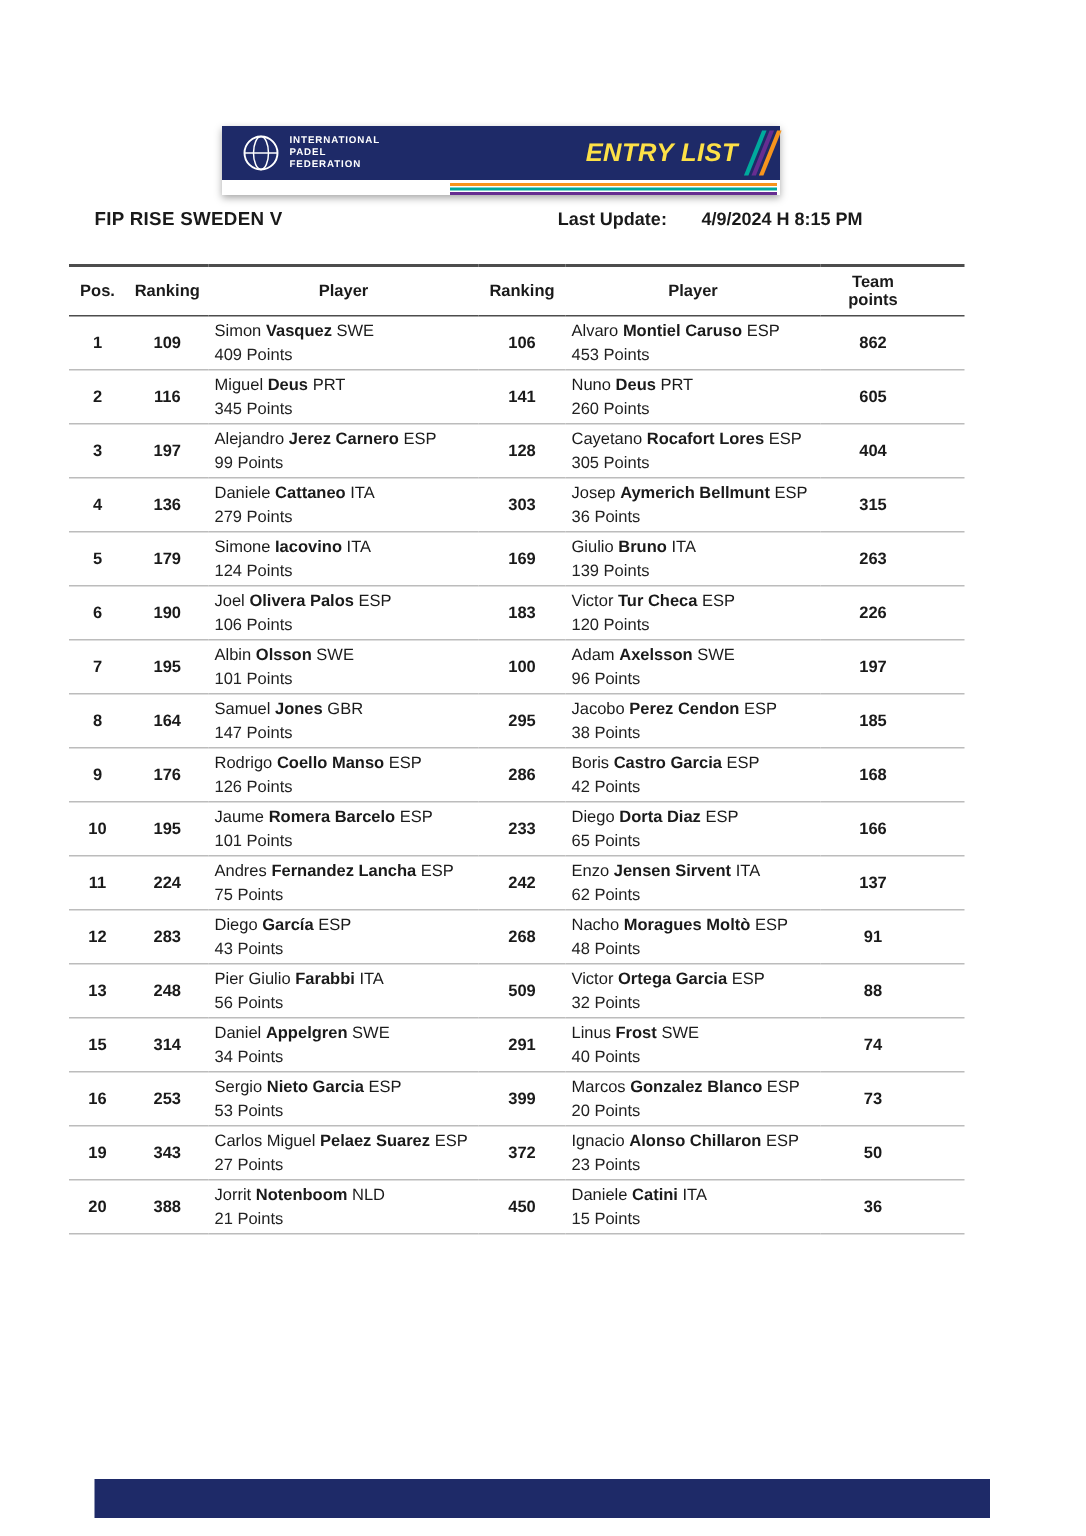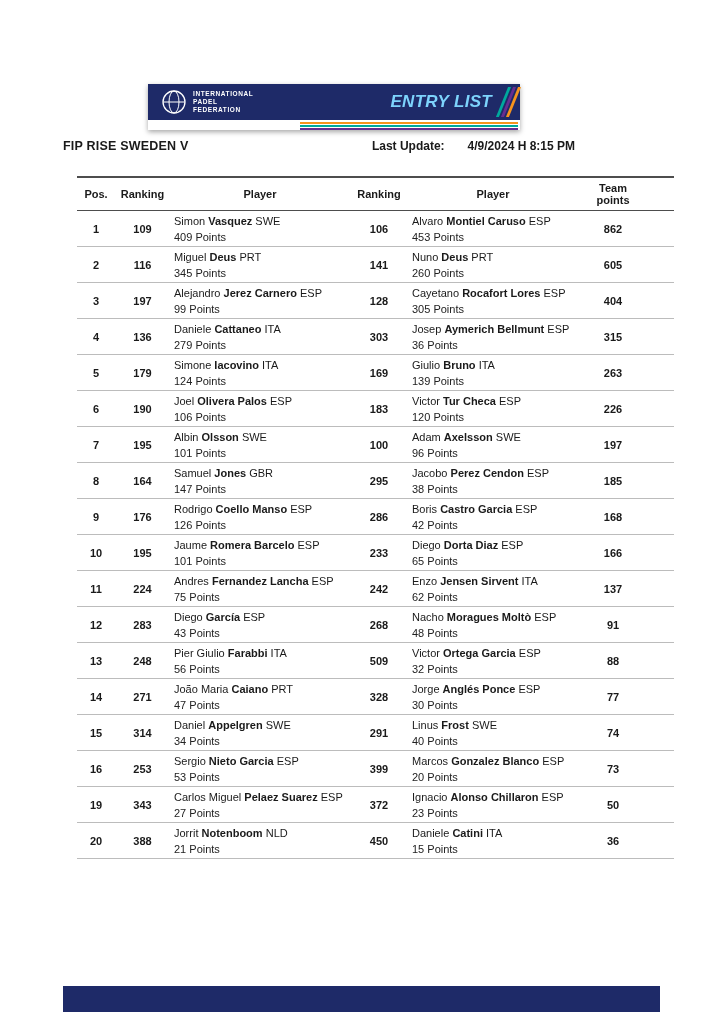--- a/index.html
+++ b/index.html
@@ -9,36 +9,36 @@
 
   
   .banner-box{position:absolute;left:148px;top:84px;width:372px;height:46px;
               background:#fff;box-shadow:0 2px 5px rgba(0,0,0,.35)}
   .banner-navy{position:relative;height:36px;background:#1e2a68;
                display:flex;align-items:center}
   .logo{display:flex;align-items:center;gap:6px;margin-left:13px}
   .globe{width:26px;height:26px;flex:0 0 auto}
   .logo-text{color:#fff;font-size:6.5px;font-weight:bold;
              letter-spacing:.6px;line-height:8px}
-  .entry-list{margin-left:auto;margin-right:28px;color:#7dd3fc;font-weight:bold;
+  .entry-list{margin-left:auto;margin-right:28px;color:#fde047;font-weight:bold;
               font-style:italic;font-size:17px;letter-spacing:.3px;white-space:nowrap}
   .diag{position:absolute;right:5px;top:3px;bottom:3px;display:flex;gap:2px;
         transform:skewX(-22deg)}
   .diag i{display:block;width:3px;height:100%}
   .stripes{position:absolute;left:152px;right:2px;top:38px}
   .stripes .s{height:2px;margin-bottom:1px}
 
   
   .tourney{position:absolute;left:63px;top:139px;font-size:12.5px;font-weight:bold;
            letter-spacing:.2px}
   .update{position:absolute;right:149px;top:139px;font-size:12px;font-weight:bold}
   .update .upd-val{margin-left:23px}
 
   
-  table.entry{position:absolute;left:77px;top:176px;width:597px;
+  table.entry{position:absolute;left:46px;top:176px;width:597px;
               border-collapse:collapse;table-layout:fixed;font-size:11px}
   .entry th{border-top:2px solid #4d4d4d;border-bottom:1.5px solid #4d4d4d;
             font-weight:bold;padding:4px 2px;vertical-align:middle;
             line-height:12px;text-align:center}
   .entry tbody tr{height:36px}
   .entry td{border-bottom:1px solid #bcbcbc;vertical-align:middle;padding:0 2px}
   td.num{text-align:center;font-weight:bold}
   td.player{padding-left:4px}
   .pname{line-height:16px;white-space:nowrap;font-weight:normal}
   .pname b{font-weight:bold}
@@ -284,34 +284,20 @@
           <div class="ppts">56 Points</div>
         </td>
         <td class="num">509</td>
         <td class="player">
           <div class="pname"><span>Victor</span> <b>Ortega Garcia</b> <span>ESP</span></div>
           <div class="ppts">32 Points</div>
         </td>
         <td class="num team">88</td>
       </tr>
       <tr>
-        <td class="num">14</td>
-        <td class="num">271</td>
-        <td class="player">
-          <div class="pname"><span>João Maria</span> <b>Caiano</b> <span>PRT</span></div>
-          <div class="ppts">47 Points</div>
-        </td>
-        <td class="num">328</td>
-        <td class="player">
-          <div class="pname"><span>Jorge</span> <b>Anglés Ponce</b> <span>ESP</span></div>
-          <div class="ppts">30 Points</div>
-        </td>
-        <td class="num team">77</td>
-      </tr>
-      <tr>
         <td class="num">15</td>
         <td class="num">314</td>
         <td class="player">
           <div class="pname"><span>Daniel</span> <b>Appelgren</b> <span>SWE</span></div>
           <div class="ppts">34 Points</div>
         </td>
         <td class="num">291</td>
         <td class="player">
           <div class="pname"><span>Linus</span> <b>Frost</b> <span>SWE</span></div>
           <div class="ppts">40 Points</div>

